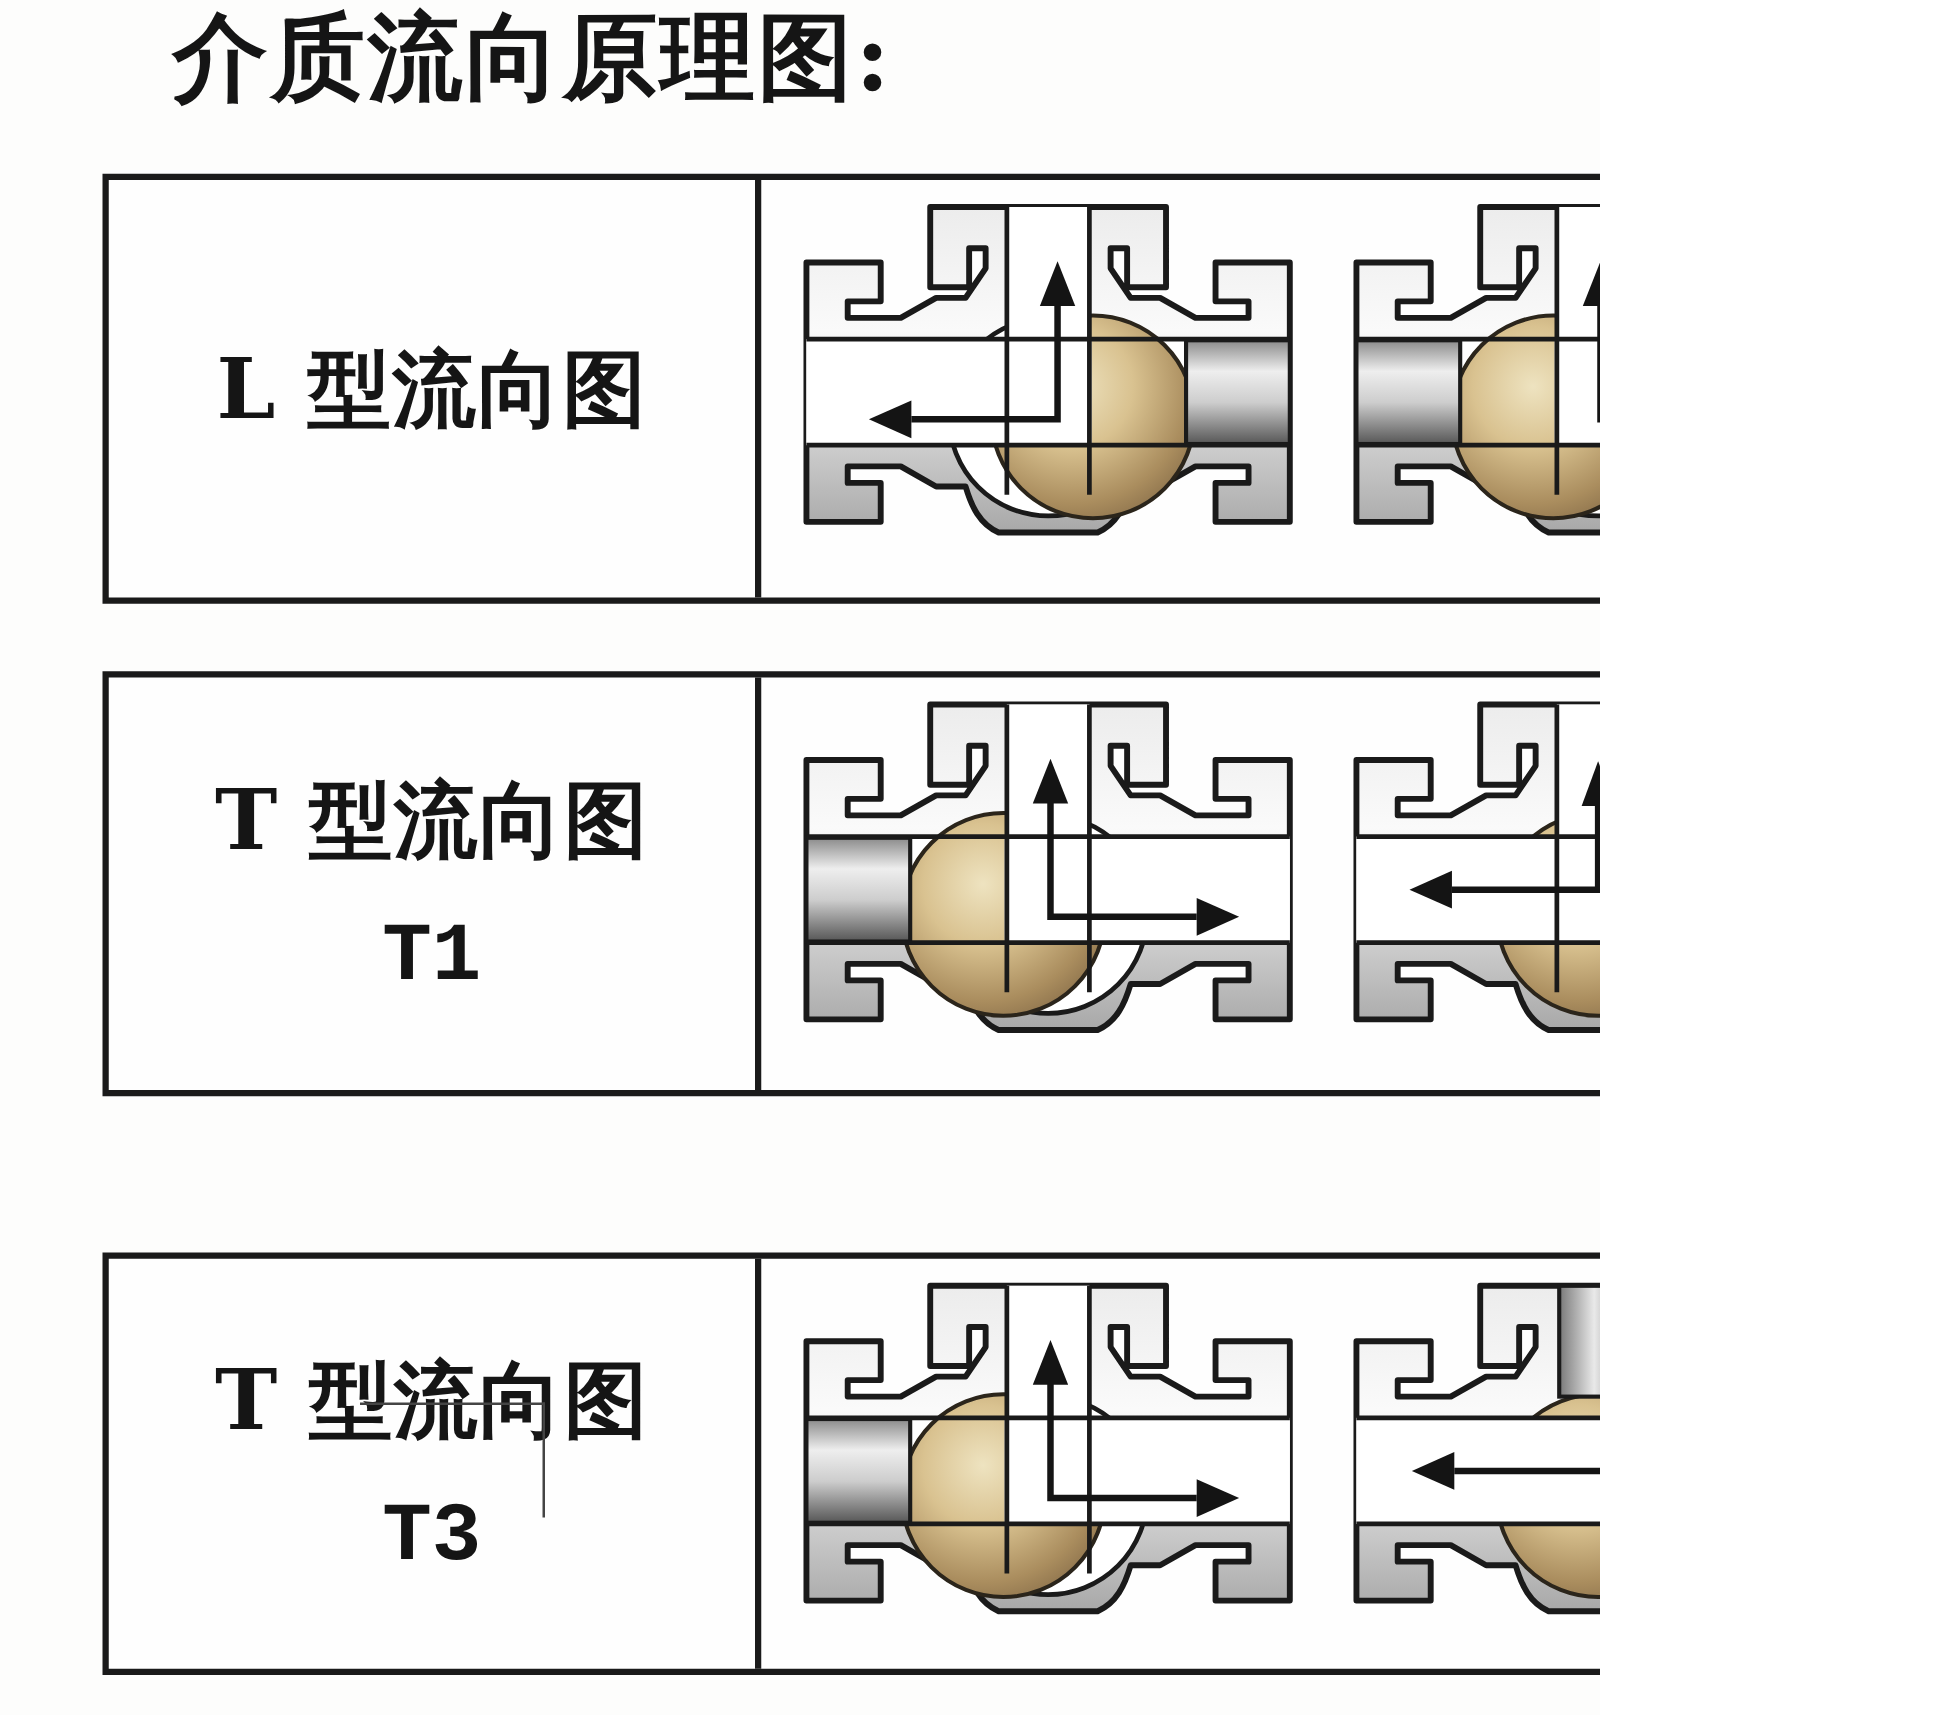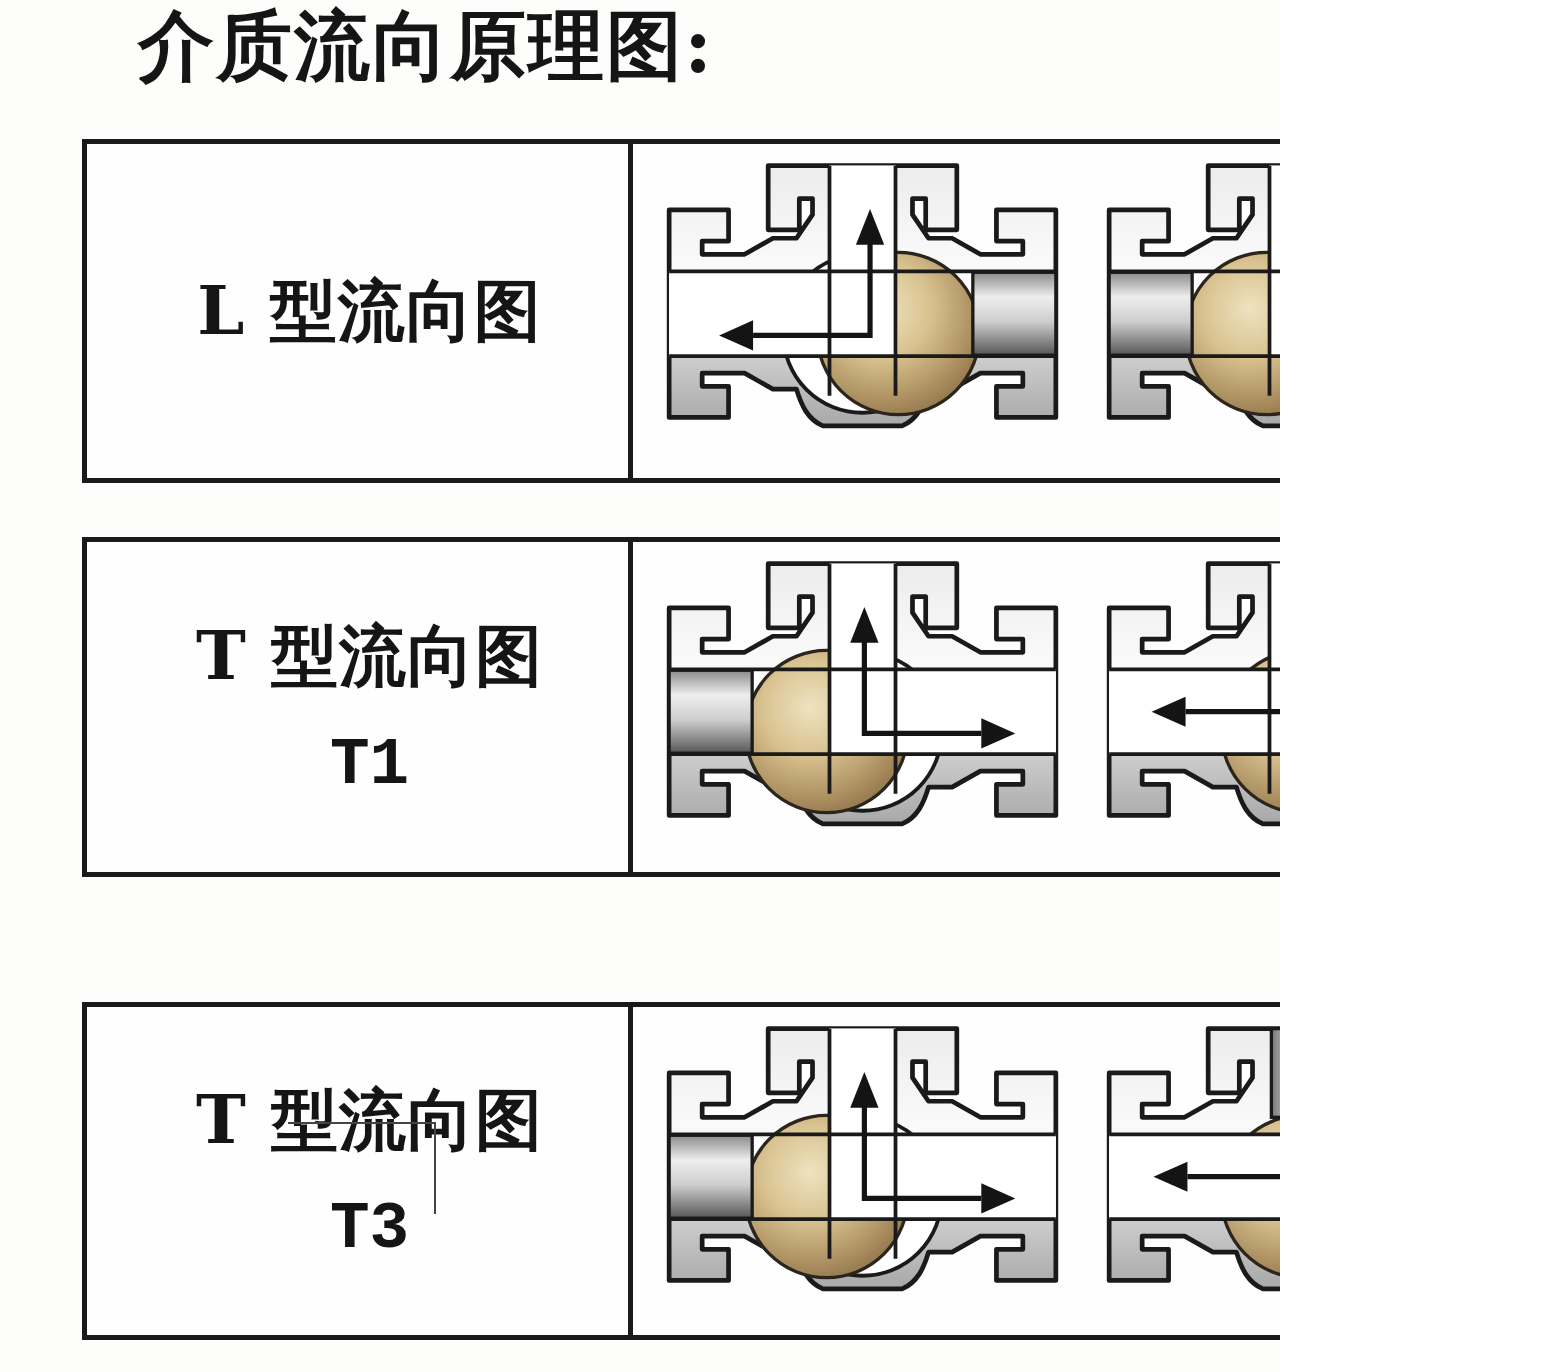--- a/index.html
+++ b/index.html
@@ -15,21 +15,20 @@
     position:absolute;left:82px;width:1419px;border:5px solid #1a1a1a;
     box-sizing:border-box;display:flex;background:#fefefe;
   }
   .row-1{top:139px;height:344px;}
   .row-2{top:537px;height:340px;}
   .row-3{top:1002px;height:338px;}
   .label-cell{
     width:517px;flex:0 0 517px;border-right:5px solid #1a1a1a;
     display:flex;flex-direction:column;align-items:center;justify-content:center;
     gap:26px;
-    padding-left:24px;
   }
   .row-label{font-size:67px;font-weight:bold;letter-spacing:1px;white-space:nowrap;}
   .row-sublabel{font-size:66px;font-weight:bold;font-family:Liberation Mono, monospace;}
   .row-sublabel:empty{display:none;}
   .diagram-cell{position:relative;flex:1;}
   .valve{position:absolute;top:14px;width:415px;height:302px;}
   .valve-left{left:22px;}
   .valve-right{left:462px;}
   .artifact-h{position:absolute;left:288px;top:1122px;width:148px;height:2px;background:#444;}
   .artifact-v{position:absolute;left:434px;top:1122px;width:2px;height:92px;background:#444;}

